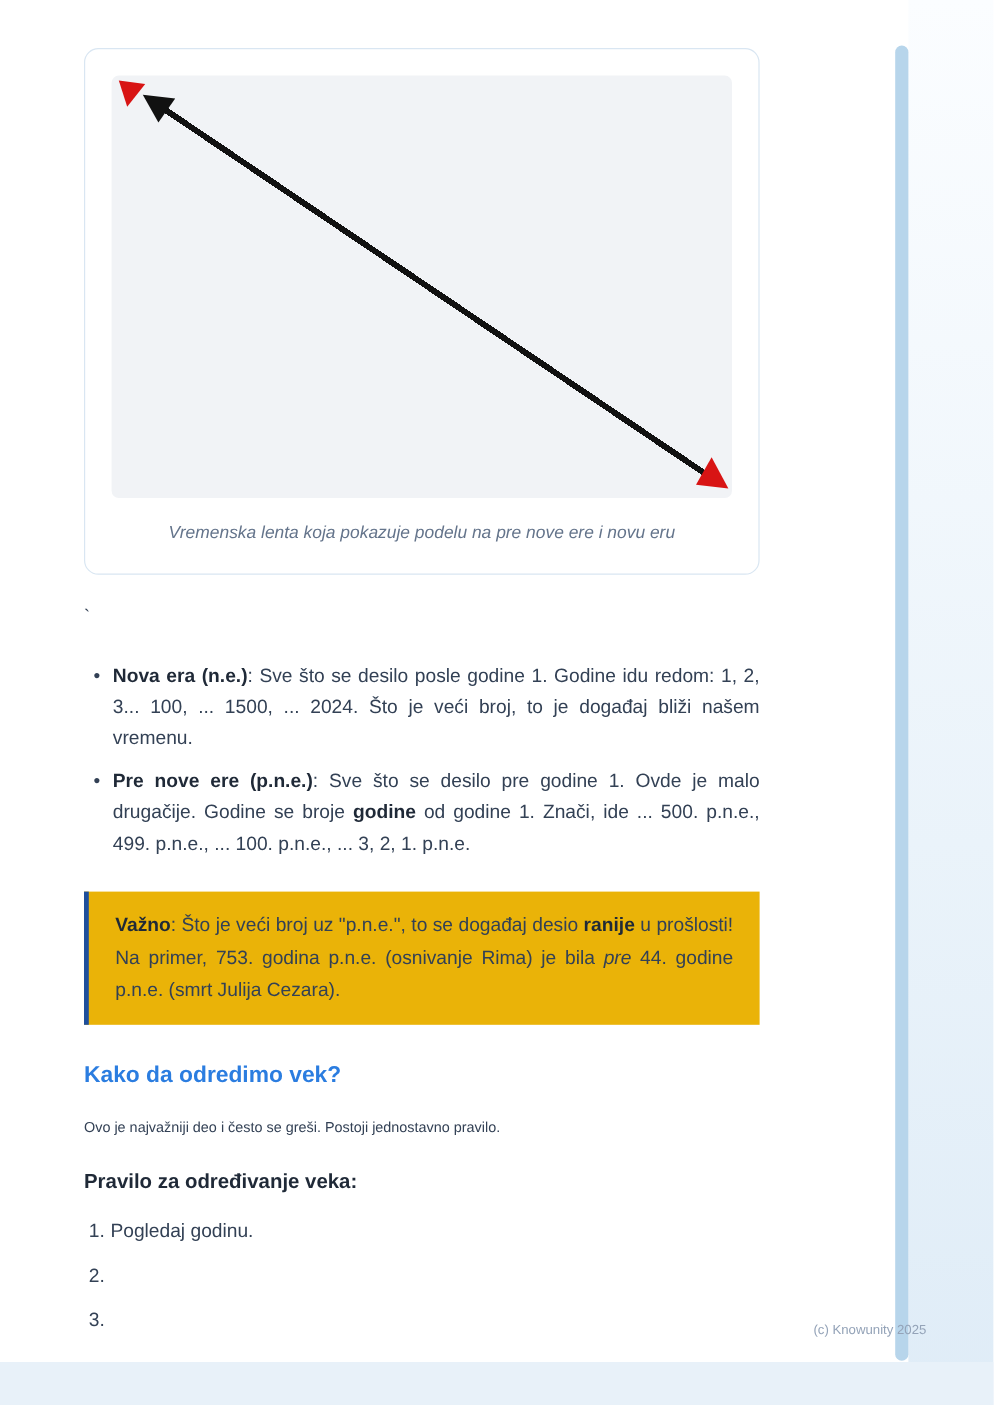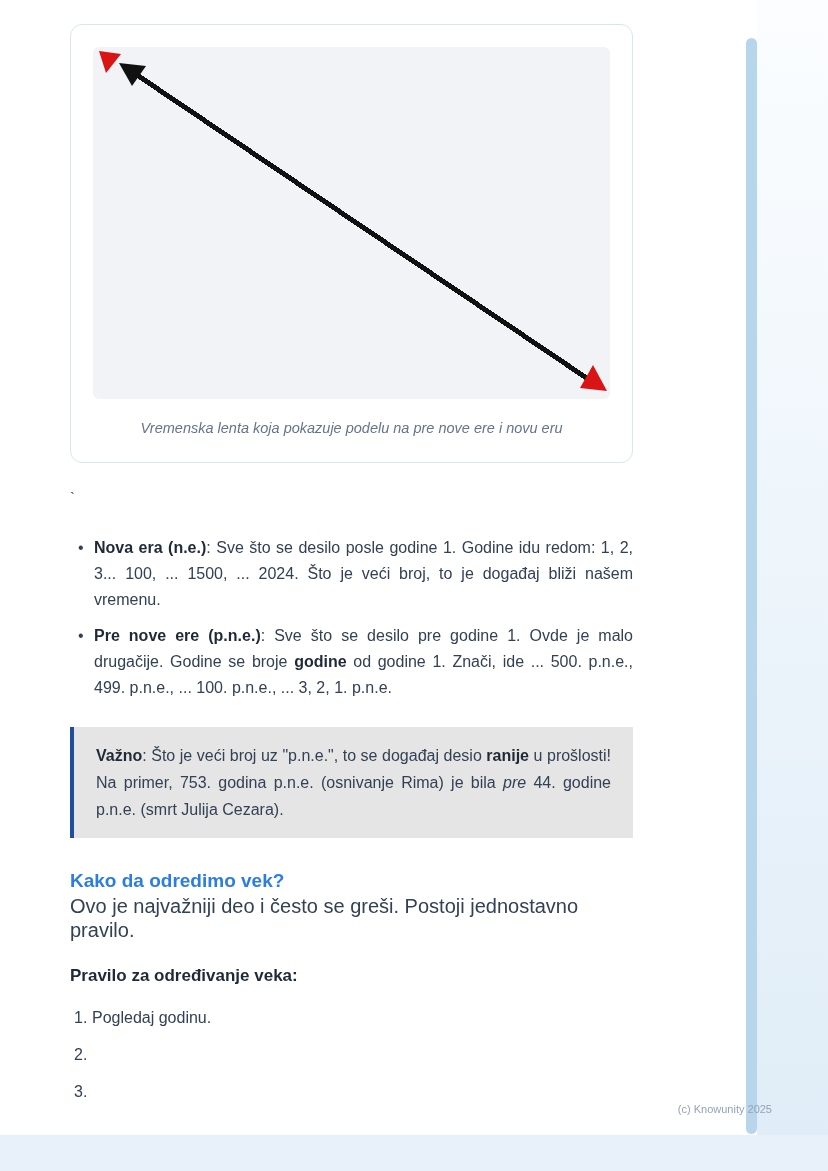--- a/index.html
+++ b/index.html
@@ -4,21 +4,21 @@
 <style>
   * { margin:0; padding:0; box-sizing:border-box; }
   html,body { width:828px; height:1171px; }
   body {
     position:relative;
     overflow:hidden;
     background:#ffffff;
     color:#334155;
     font-family:"Liberation Sans", sans-serif;
   }
-  .content { position:absolute; left:70px; top:24px; width:563px; z-index:2; }
+  .content { position:absolute; left:70px; top:40px; width:563px; z-index:2; }
 
   
   .figure-card {
     border:1px solid #d9e6f2;
     border-radius:12px;
     padding:22px;
     background:#ffffff;
   }
   .figure-image {
     height:352px;
@@ -42,30 +42,30 @@
   
   .bullets { list-style:none; margin-top:26px; }
   .bullets li { display:flex; margin-bottom:10px; font-size:16px; line-height:26px; }
   .bullets .marker { width:24px; padding-left:8px; flex:none; }
   .bullets .li-text { flex:1; text-align:justify; }
   b { font-weight:700; color:#1f2937; }
 
   
   .callout {
     margin-top:26px;
-    background:#e5e5e5;
+    background:#eab308;
     border-left:4px solid #1e4f9c;
     padding:15px 22px;
     font-size:16px;
     line-height:27px;
     text-align:justify;
   }
 
   .section-heading { margin-top:32px; color:#2b7de0; font-size:19px; font-weight:700; }
-  .intro { margin-top:2px; font-size:20px; line-height:24px; }
+  .intro { margin-top:19px; font-size:12px; line-height:24px; }
   .rule-title { margin-top:24px; font-size:17px; font-weight:700; color:#1f2937; }
 
   .rules { list-style:none; margin-top:20px; }
   .rules li { display:flex; margin-bottom:14px; font-size:16px; line-height:23px; }
   .rules .num { width:22px; flex:none; padding-left:4px; }
 
   .footer {
     position:absolute; right:56px; top:1103px;
     font-size:11px; color:#94a3b8; z-index:5;
   }

